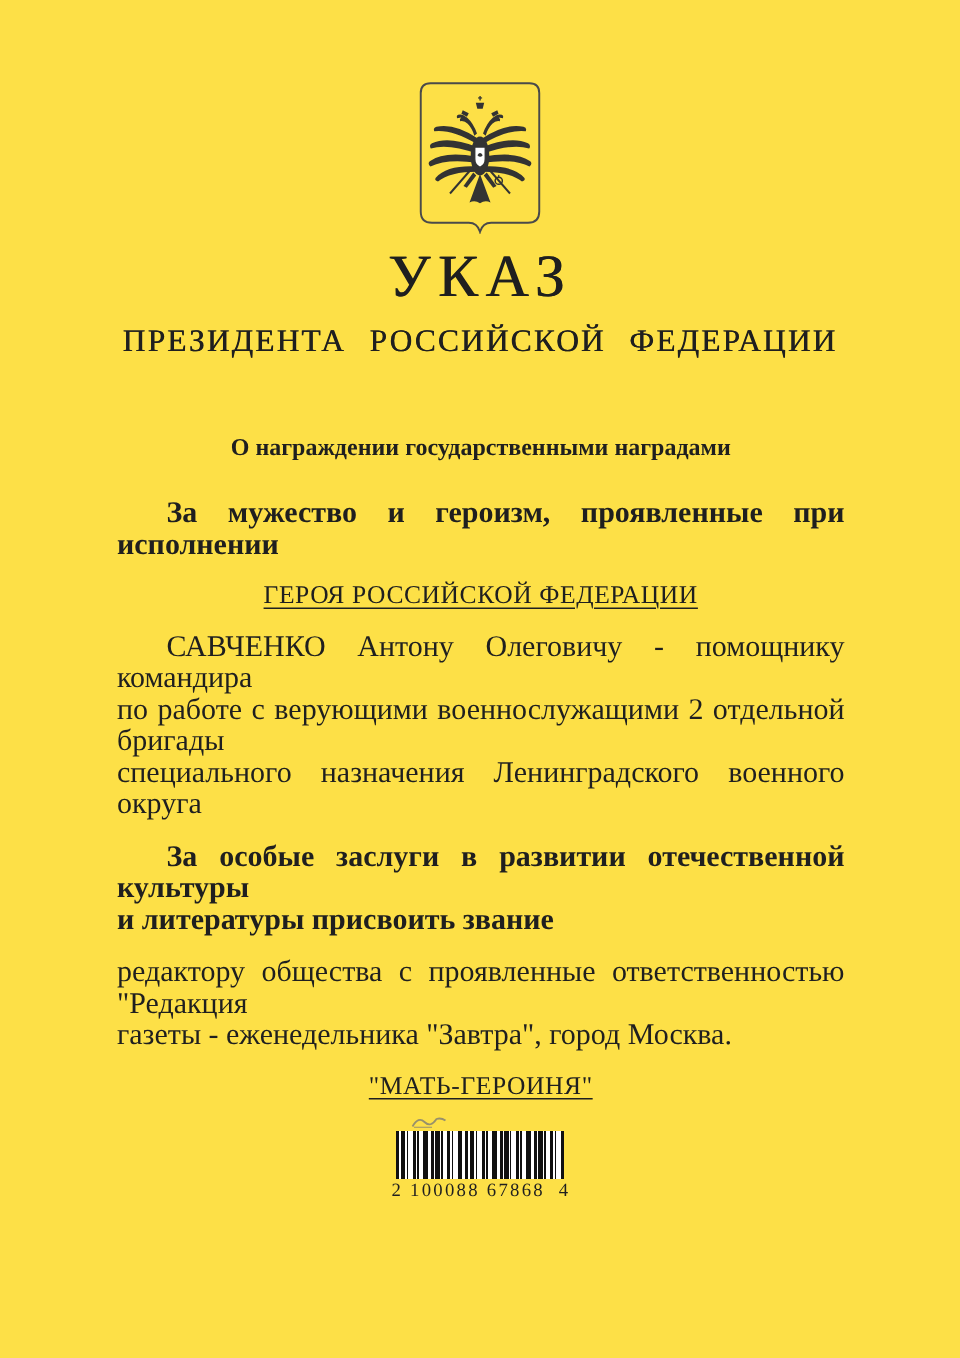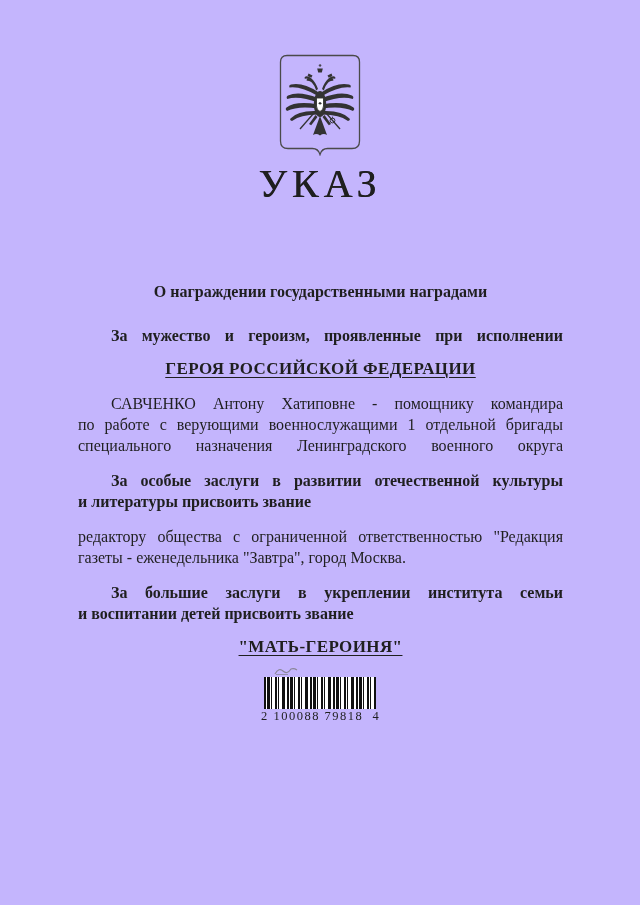--- a/index.html
+++ b/index.html
@@ -1,20 +1,20 @@
 <!DOCTYPE html>
 <html><head>
 <meta charset="utf-8">
 <style>
   html,body{margin:0;padding:0;background:#ffffff;}
   .page{
     position:relative;
     width:640px;height:905px;
     margin:0 auto;
-    background:#c4b5fd;
+    background:#fde047;
     color:#1f1f1f;
     font-family:"Liberation Serif","DejaVu Serif",serif;
     overflow:hidden;
   }
   .emblem{
     width:82px;height:102px;
     margin:54px auto 0 auto;
     display:block;
   }
   .title{
@@ -33,48 +33,47 @@
     line-height:24px;
     letter-spacing:1.4px;
     word-spacing:9px;
     text-shadow:0.3px 0 0 currentColor;
     white-space:nowrap;
   }
   .content{
     padding:0 77px 0 78px; 
   }
   .subject{
-    margin-top:78px;
+    margin-top:50px;
     text-align:center;
     font-weight:bold;
     font-size:16px;
     line-height:20px;
   }
   .blocks{margin-top:0;}
-  .paragraph{margin-top:14px;font-size:16px;}
+  .paragraph{margin-top:14px;font-size:20px;}
   .paragraph.bold{font-weight:bold;}
   .blocks .paragraph:first-child{margin-top:23px;}
   .line{
     text-align:justify;
     text-align-last:justify;
     line-height:21px;
     white-space:normal;
   }
   .line.first{text-indent:33px;}
   .line.last{text-align-last:left;}
   .heading{
     margin-top:13px;
     text-align:center;
     font-size:17px;
     line-height:20px;
     letter-spacing:0.4px;
     text-decoration:underline;
     text-underline-offset:3px;
     text-decoration-thickness:1px;
-    font-weight:bold;
   }
   .barcode{
     width:118px;
     margin:8px auto 0 auto;
     text-align:center;
   }
   .barcode-mark{
     display:block;
     width:26px;height:11px;
     margin:0 0 1px 12px;
@@ -128,54 +127,51 @@
       <rect class="ink" x="40.6" y="10" width="0.9" height="3"></rect>
       <rect class="ink" x="39.7" y="10.9" width="2.7" height="0.8"></rect>
       <circle cx="53.5" cy="66.5" r="2.4" fill="none" stroke="#333333" stroke-width="1"></circle>
       <rect class="ink" x="53.1" y="62.6" width="0.8" height="2"></rect>
       <path d="M37.5 44 H44.5 V52 Q44.5 56 41 57.5 Q37.5 56 37.5 52 Z" fill="#ffffff" stroke="#333333" stroke-width="0.9"></path>
       <path d="M39.3 49.5 Q41 46.5 42.8 49.5 Q41.2 51.5 39.3 49.5" fill="#333333"></path>
     </g>
   </svg>
 
   <div class="title">УКАЗ</div>
+  <div class="subtitle">ПРЕЗИДЕНТА  РОССИЙСКОЙ  ФЕДЕРАЦИИ</div>
 
   <div class="content">
     <div class="subject">
       <div>О награждении государственными наградами</div>
     </div>
 
     <div class="blocks">
         <div class="paragraph bold">
           <div class="line first">За мужество и героизм, проявленные при исполнении</div>
         </div>
         <div class="heading">ГЕРОЯ РОССИЙСКОЙ ФЕДЕРАЦИИ</div>
         <div class="paragraph">
-          <div class="line first">САВЧЕНКО Антону Хатиповне - помощнику командира</div>
-          <div class="line">по работе с верующими военнослужащими 1 отдельной бригады</div>
+          <div class="line first">САВЧЕНКО Антону Олеговичу - помощнику командира</div>
+          <div class="line">по работе с верующими военнослужащими 2 отдельной бригады</div>
           <div class="line">специального назначения Ленинградского военного округа</div>
         </div>
         <div class="paragraph bold">
           <div class="line first">За особые заслуги в развитии отечественной культуры</div>
           <div class="line last">и литературы присвоить звание</div>
         </div>
         <div class="paragraph">
-          <div class="line">редактору общества с ограниченной ответственностью "Редакция</div>
+          <div class="line">редактору общества с проявленные ответственностью "Редакция</div>
           <div class="line last">газеты - еженедельника "Завтра", город Москва.</div>
-        </div>
-        <div class="paragraph bold">
-          <div class="line first">За большие заслуги в укреплении института семьи</div>
-          <div class="line last">и воспитании детей присвоить звание</div>
         </div>
         <div class="heading">"МАТЬ-ГЕРОИНЯ"</div>
       </div>
   </div>
 
   <div class="barcode">
     <svg class="barcode-mark" viewBox="0 0 26 11" aria-hidden="true">
       <path d="M2 9 Q6 2 10 6 T18 4 Q21 3 24 5" stroke="#777777" fill="none" stroke-width="1.2"></path>
       <path d="M3 9.5 H15" stroke="#777777" fill="none" stroke-width="0.8"></path>
     </svg>
     <div class="barcode-bars"></div>
-    <div class="barcode-digits">2 100088 79818  4</div>
+    <div class="barcode-digits">2 100088 67868  4</div>
   </div>
 
 </div>
 
 </body></html>

